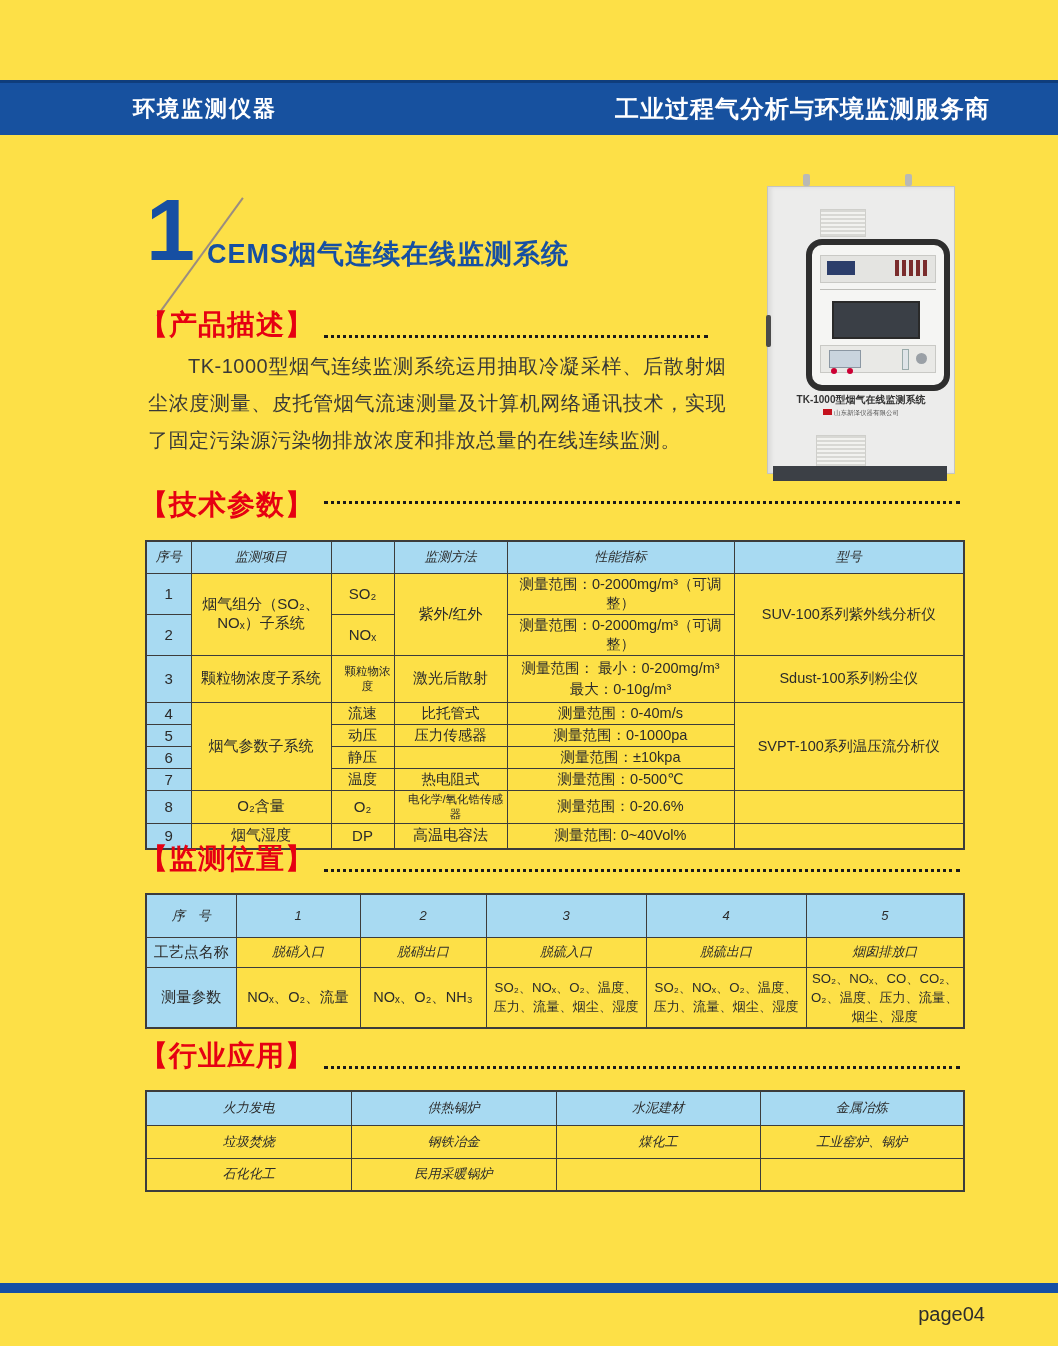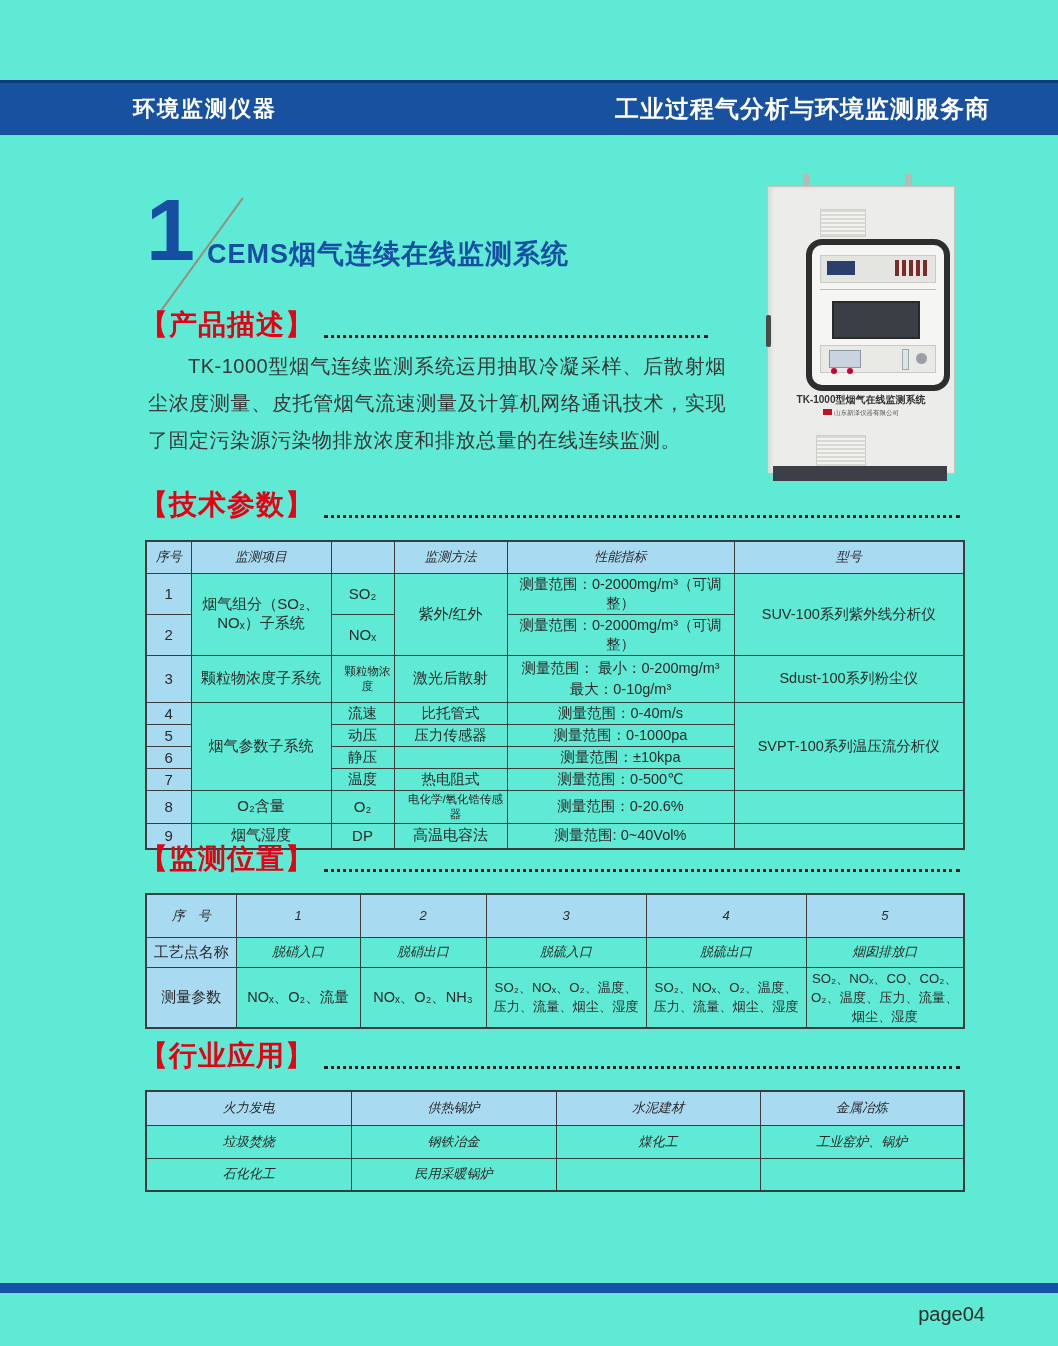--- a/index.html
+++ b/index.html
@@ -1,16 +1,16 @@
 <!DOCTYPE html>
 <html><head>
 <meta charset="utf-8">
 <style>
   html,body{margin:0;padding:0;background:#fff;}
-  .page{position:relative;width:1058px;height:1346px;background:#5eead4;overflow:hidden;
+  .page{position:relative;width:1058px;height:1346px;background:#fde047;overflow:hidden;
         font-family:"Liberation Sans","DejaVu Sans",sans-serif;color:#333;}
   .abs{position:absolute;}
 
   
   .topbar{left:0;top:80px;width:1058px;height:55px;background:#17519f;border-top:3px solid #0f3d7c;
           display:flex;align-items:center;justify-content:space-between;box-sizing:border-box;}
   .topbar .lt{margin-left:133px;color:#fff;font-size:22px;font-weight:bold;letter-spacing:2px;}
   .topbar .rt{margin-right:68px;color:#fff;font-size:24px;font-weight:bold;letter-spacing:1px;}
   .botbar{left:0;top:1283px;width:1058px;height:10px;background:#1550a5;}
   .pagenum{left:760px;top:1303px;width:225px;text-align:right;font-size:20px;color:#2d2d2d;}
@@ -106,21 +106,21 @@
     </div>
     <div class="base"></div>
   </div>
 
   <div class="abs sechead" style="left:140px;top:306px;width:572px;">
     <span class="t">【产品描述】</span>
     <span class="leader"></span>
   </div>
   <div class="abs desc">TK-1000型烟气连续监测系统运用抽取冷凝采样、后散射烟尘浓度测量、皮托管烟气流速测量及计算机网络通讯技术，实现了固定污染源污染物排放浓度和排放总量的在线连续监测。</div>
 
-  <div class="abs sechead" style="left:140px;top:486px;width:824px;">
+  <div class="abs sechead" style="left:140px;top:486px;width:824px;align-items:center;">
     <span class="t">【技术参数】</span>
     <span class="leader"></span>
   </div>
 
   <table class="abs tbl" style="left:145px;top:540px;">
     <colgroup>
       <col style="width:45px">
         <col style="width:140px">
         <col style="width:63px">
       <col style="width:113px">

